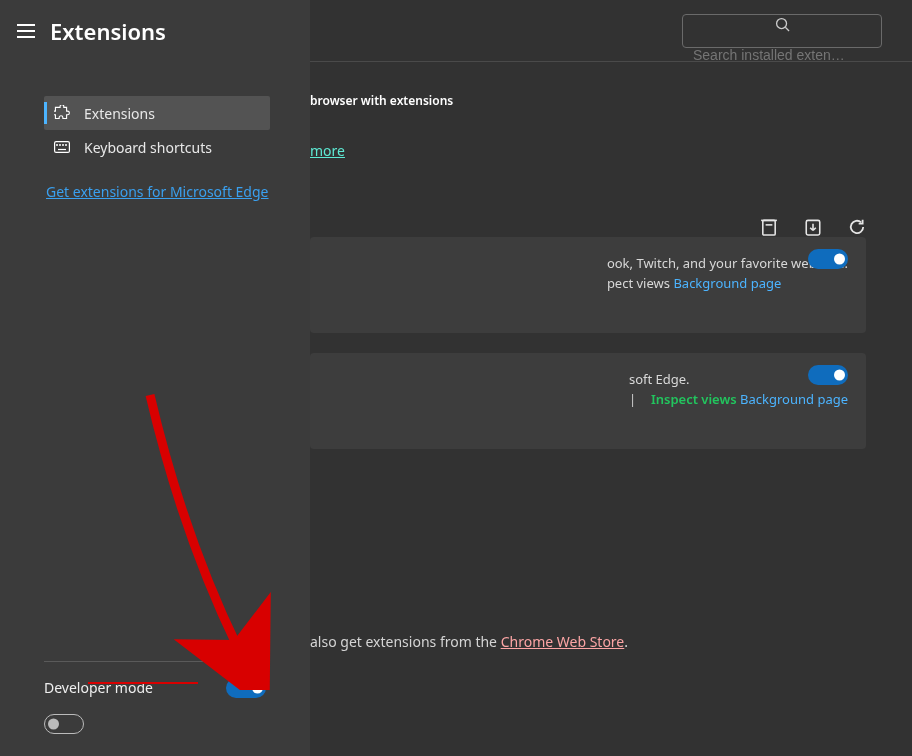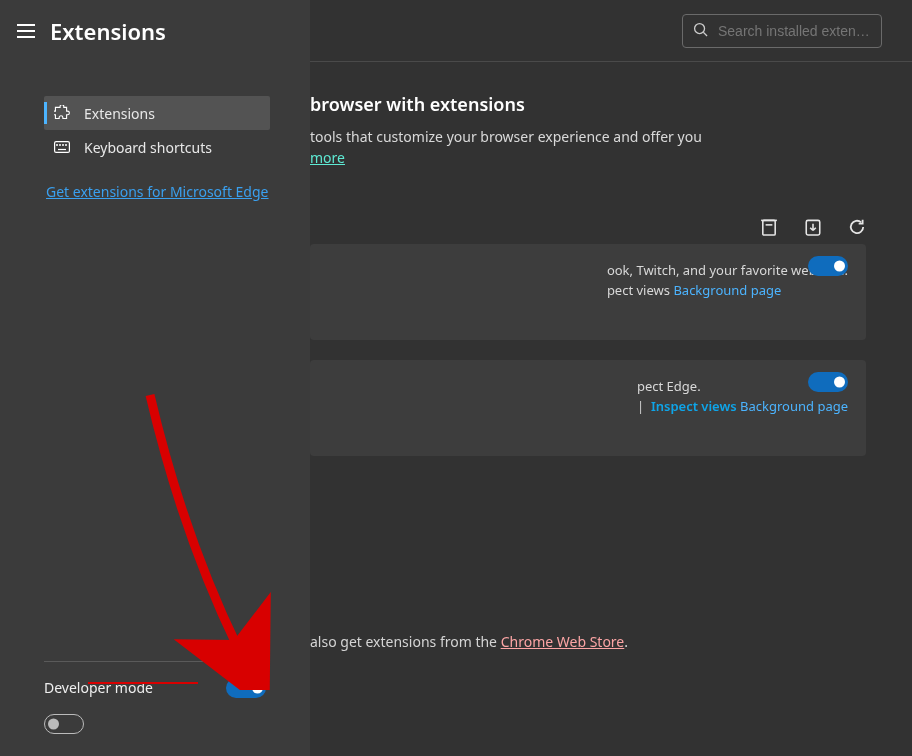--- a/index.html
+++ b/index.html
@@ -27,34 +27,34 @@
   .toggle.on { background:#0f6cbd; }
   .toggle.on .knob { right:3px; background:#fff; }
   .toggle.off { background:transparent; border:1px solid #bbb; }
   .toggle.off .knob { left:3px; background:#bbb; }
   .knob { position:absolute; top:50%; transform:translateY(-50%); width:11px; height:11px; border-radius:50%; }
   .underline-red { position:absolute; left:44px; width:110px; height:2px; background:#d80000; }
 
   
   .main { flex:1; height:756px; background:#323232; position:relative; overflow:hidden; }
   .topbar { height:62px; border-bottom:1px solid #4a4a4a; display:flex; align-items:center; justify-content:flex-end; padding:0 30px; }
-  .search { width:200px; height:34px; border:1px solid #6a6a6a; border-radius:4px; display:flex; align-items:center; gap:10px; padding:0 10px; background:transparent; color:#bbb; }
+  .search { width:200px; height:34px; border:1px solid #6a6a6a; border-radius:4px; display:flex; align-items:center; gap:10px; padding:0 10px; background:transparent; color:#bbb;flex-direction:column; }
   .search input { background:transparent; border:none; outline:none; color:#ccc; font-size:14px; width:100%; text-overflow:ellipsis; }
   .content { padding:0 0 0 0; position:relative; }
   .intro { padding:30px 30px 0 0; }
-  .intro-title { font-size:18px; font-weight:600; margin-bottom:10px; white-space:nowrap; }
+  .intro-title { font-size:12px; font-weight:600; margin-bottom:10px; white-space:nowrap; }
   .intro-body { font-size:14px; color:#d9d9d9; line-height:1.5; }
   .intro-link { color:#5eead4; text-decoration:underline; cursor:pointer; }
   .action-icons { position:absolute; right:46px; top:156px; display:flex; gap:26px; }
   .action-icons .ai { width:18px; height:18px; cursor:pointer; display:flex; align-items:center; justify-content:center; }
   .action-icons svg { stroke:#e5e5e5; fill:none; }
   .cards { display:flex; flex-direction:column; gap:20px; padding:0 46px 0 0; margin-top:76px; }
   .card { background:#3d3d3d; border-radius:4px; min-height:96px; padding:16px 18px 14px 0; position:relative; display:flex; justify-content:flex-end; color:#d8d8d8; font-size:13px; }
   .card .text { max-width:520px; text-align:left; line-height:1.55; }
-  .card .line2 .label { color:#0ea5e9; font-weight:600; }
+  .card .line2 .label { color:#22c55e; font-weight:600;margin-left:8px; }
   .card .link { color:#4cb4ff; cursor:pointer; }
   .card .toggle { position:absolute; right:18px; top:12px; }
   .footer-note { position:absolute; left:310px; right:0; top:632px; font-size:14px; color:#d4d4d4; }
   .footer-note .link { color:#fca5a5; text-decoration:underline; cursor:pointer; }
 
   
   .arrow { position:absolute; left:130px; top:390px; width:160px; height:300px; z-index:20; pointer-events:none; }
 </style>
 </head>
 <body>
@@ -124,21 +124,21 @@
             </svg>
         </span>
         <input type="text" placeholder="Search installed exten…" style="">
       </div>
     </div>
 
     <div class="content">
       <div class="intro">
         <div class="intro-title">browser with extensions</div>
         <div class="intro-body">
-          <span>tools that customize your browser experience and offer you</span><br>
+          <br>
           <span class="intro-link">more</span>
         </div>
       </div>
 
       <div class="action-icons">
         <div class="ai">
           <svg viewBox="0 0 16 18" stroke-width="1.4">
               <rect x="2.5" y="3" width="11" height="13" rx="1"></rect>
               <line x1="1" y1="3" x2="15" y2="3"></line>
               <line x1="5" y1="7" x2="11" y2="7"></line>
@@ -169,21 +169,21 @@
               <span>pect views</span>
               <span class="link">Background page</span>
             </div>
           </div>
         </div>
         <div class="card">
           <div class="toggle on">
               <div class="knob"></div>
             </div>
           <div class="text">
-            <div>pect Edge.</div>
+            <div>soft Edge.</div>
             <div class="line2">
               <span style="color:#ccc;">|&nbsp;&nbsp;</span><span class="label">Inspect views</span>
               <span class="link">Background page</span>
             </div>
           </div>
         </div>
       </div>
     </div>
   </div>
 

